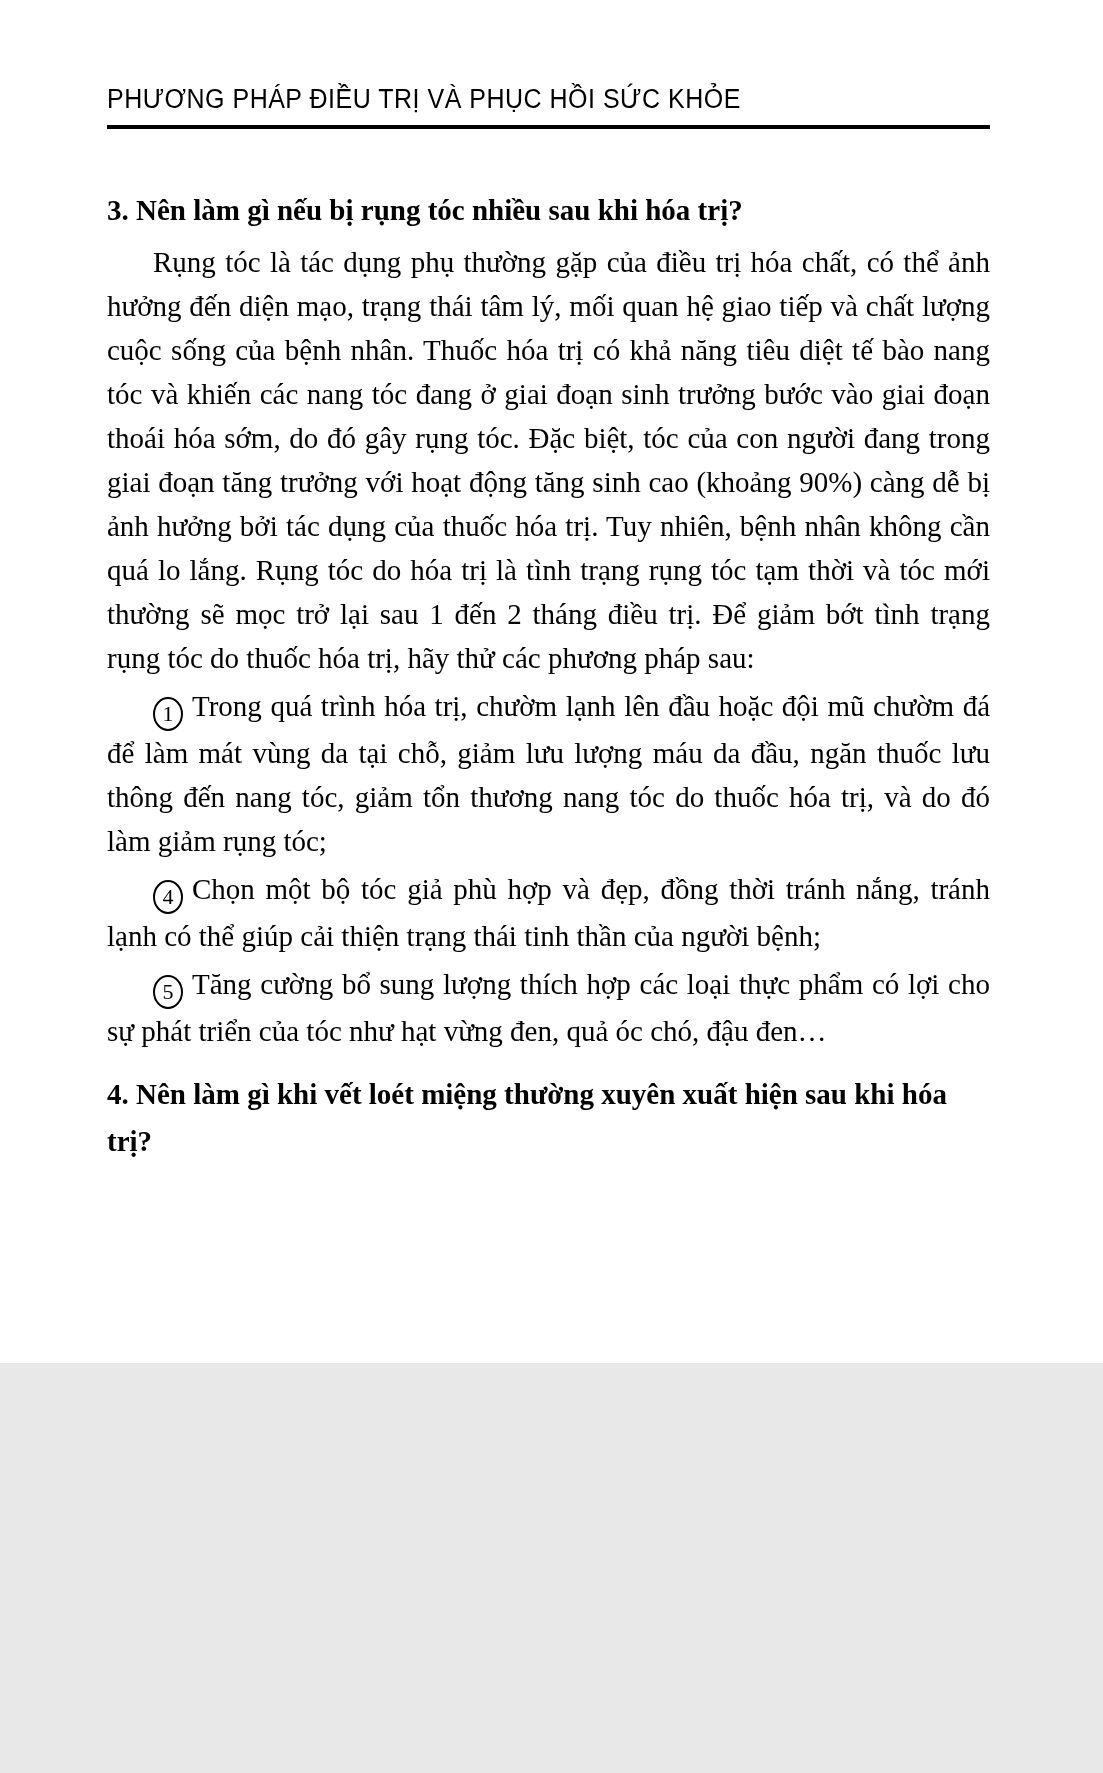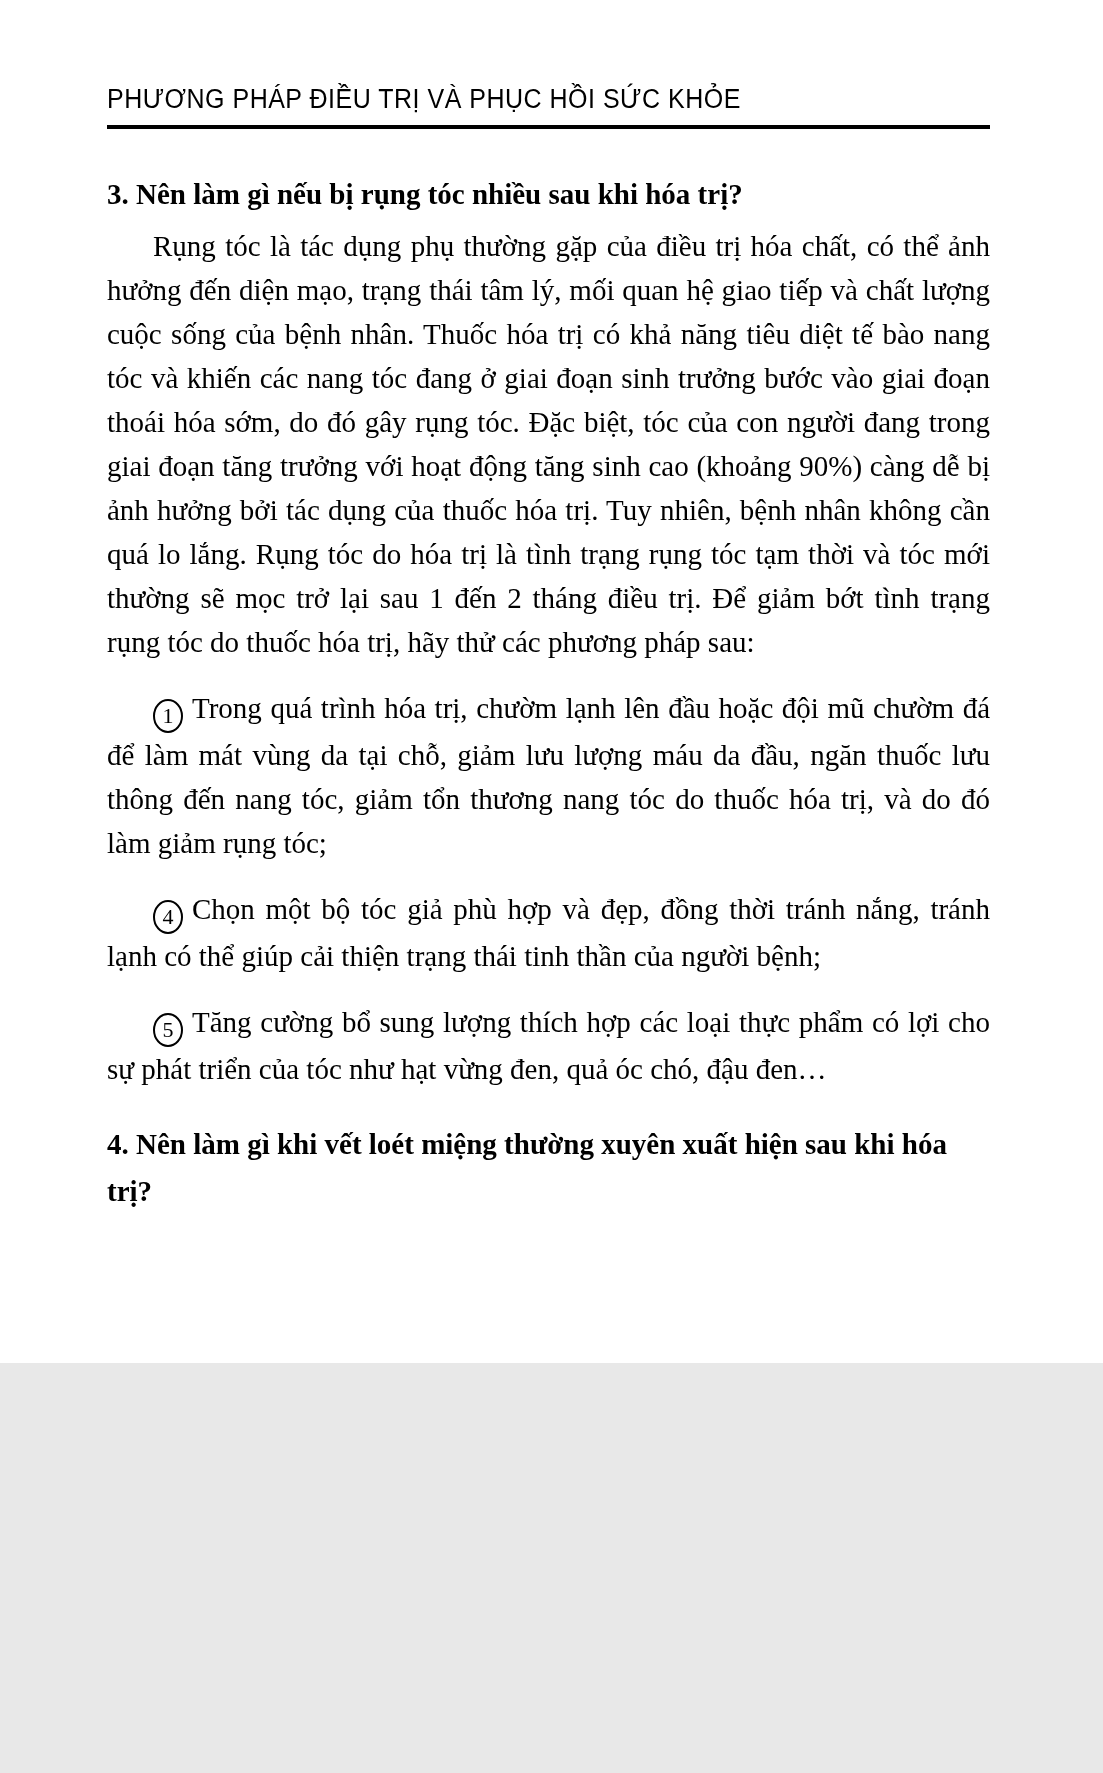--- a/index.html
+++ b/index.html
@@ -38,31 +38,31 @@
     height: 4px;
     background: #000000;
   }
   h2 {
     font-size: 29px;
     line-height: 47px;
     font-weight: 700;
     margin: 0;
     text-align: left;
   }
-  .h-sec3 { margin-top: 42px; margin-bottom: 6px; }
-  .h-sec4 { margin-top: 30px; margin-bottom: 4px; }
+  .h-sec3 { margin-top: 58px; margin-bottom: 6px; }
+  .h-sec4 { margin-top: 18px; margin-bottom: 4px; }
   p {
     margin: 0;
     font-size: 29px;
     line-height: 44px;
     text-align: justify;
     text-indent: 46px;
   }
   p.intro { }
-  p.list-item { margin-top: 22px; }
+  p.list-item { margin-top: 4px; }
   p.cutoff { text-align-last: justify; }
   .marker {
     display: inline-block;
     width: 30px;
     height: 34px;
     border: 2px solid #000000;
     border-radius: 50%;
     box-sizing: border-box;
     text-align: center;
     text-indent: 0;

